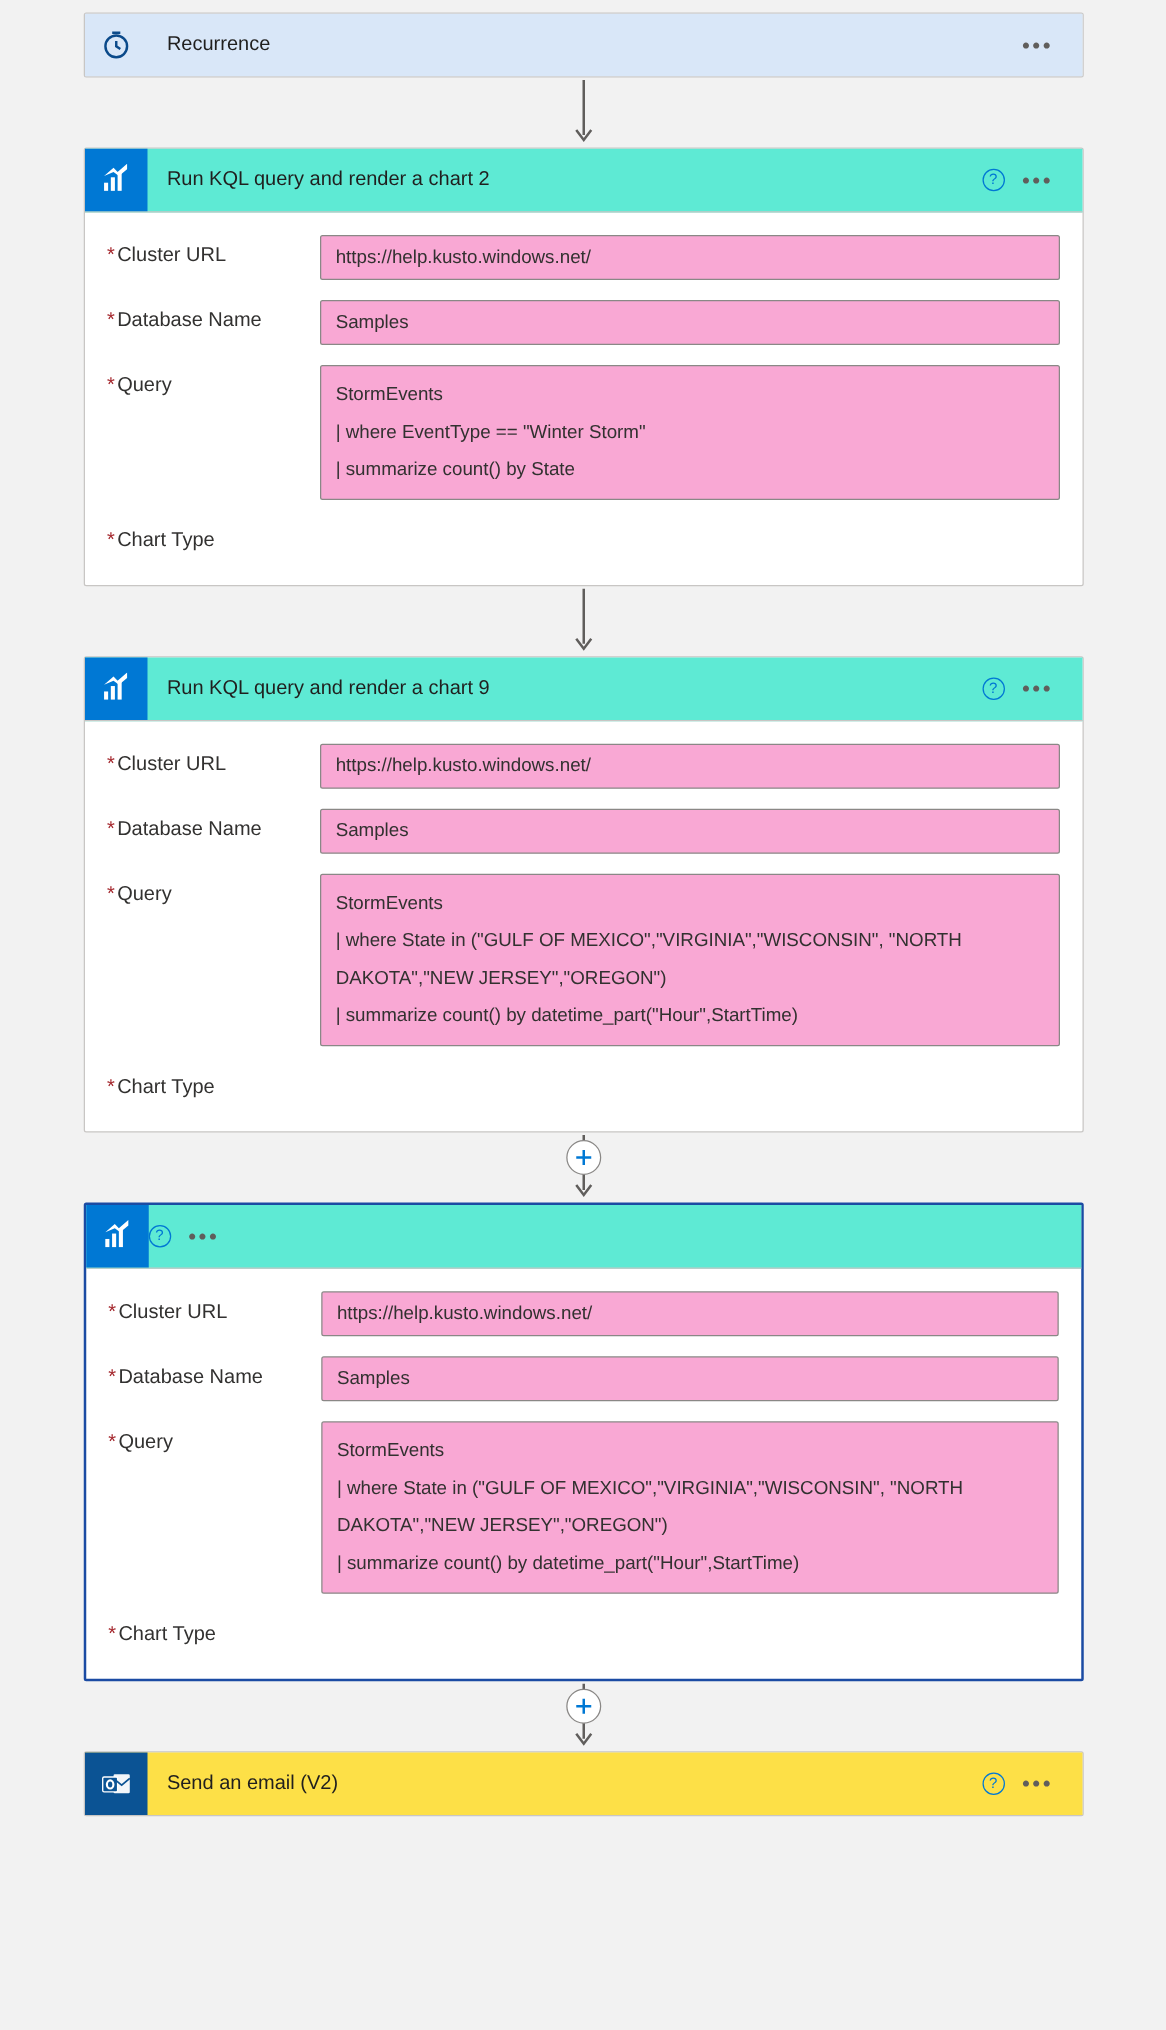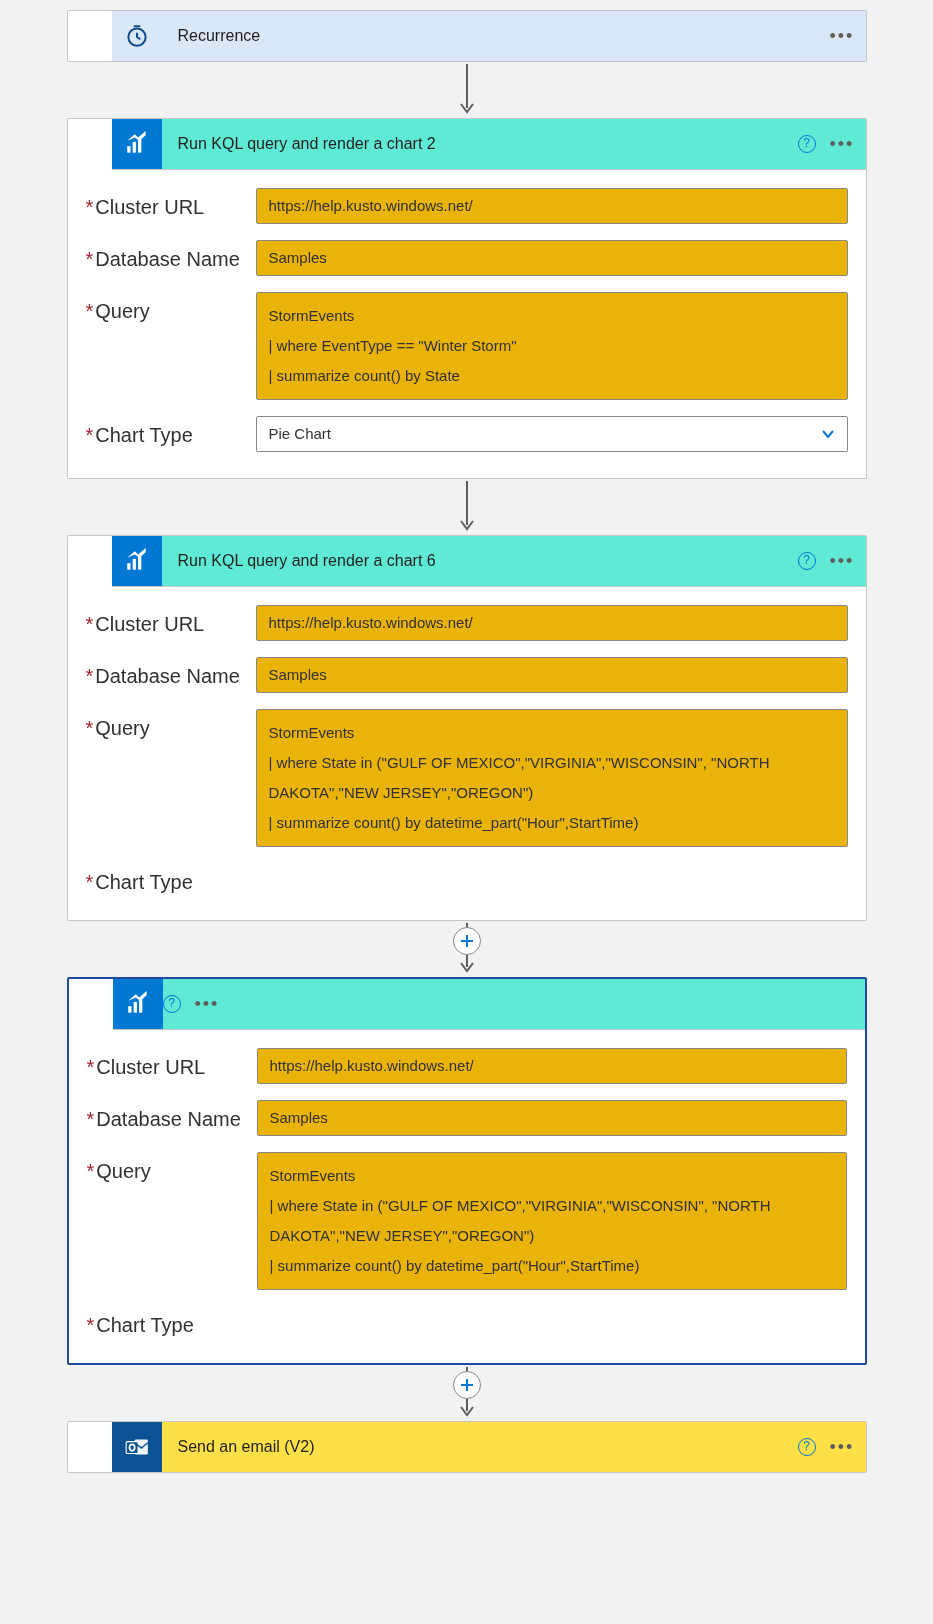--- a/index.html
+++ b/index.html
@@ -17,22 +17,21 @@
     max-width: 800px;
     background: #fff;
     border: 1px solid #c8c6c4;
     border-radius: 2px;
   }
   .card.selected { border: 2px solid #1b4ba3; }
   .card-header {
     display: flex;
     align-items: center;
     min-height: 50px;
-    padding-right: 12px;
-    margin-left: 44px;
+    padding-right: 24px;
   }
   .card-header.light-blue { background: #d9e7f8; }
   .card-header.grey { background: #5eead4; border-bottom: 1px solid #c8c6c4; }
   .card-header.outlook { background: #fde047; }
   .icon-container {
     width: 50px;
     height: 50px;
     display: flex;
     align-items: center;
     justify-content: center;
@@ -66,32 +65,32 @@
     color: #605e5c;
     cursor: pointer;
     text-align: center;
     line-height: 8px;
   }
   .card-body { padding: 10px 18px 18px 18px; }
   .field-row { display: flex; align-items: flex-start; padding: 8px 0; }
   .field-label {
     width: 170px;
     flex-shrink: 0;
-    font-size: 20px;
+    font-size: 16px;
     color: #323130;
     padding-top: 8px;
   }
   .req { color: #a4262c; margin-right: 2px; }
   .field-input {
     flex: 1;
     border: 1px solid #8a8886;
     border-radius: 2px;
     padding: 8px 12px;
     font-size: 15px;
-    background: #eab308;
+    background: #f9a8d4;
     min-height: 36px;
   }
   .field-input.multiline { white-space: pre-line; line-height: 2.0; }
   .field-select {
     flex: 1;
     position: relative;
     border: 1px solid #8a8886;
     border-radius: 2px;
     padding: 8px 36px 8px 12px;
     font-size: 15px;
@@ -186,26 +185,20 @@
         <div class="field-input">Samples</div>
       </div>
       <div class="field-row">
         <div class="field-label"><span class="req">*</span><span>Query</span></div>
         <div class="field-input multiline">StormEvents
 | where EventType == "Winter Storm"
 | summarize count() by State</div>
       </div>
       <div class="field-row">
         <div class="field-label"><span class="req">*</span><span>Chart Type</span></div>
-        <div class="field-select">
-          <span>Pie Chart</span>
-          <span class="chevron"><svg viewBox="0 0 14 14">
-                <path d="M2 4 L7 10 L12 4"></path>
-              </svg></span>
-        </div>
       </div>
     </div>
   </div>
 
   <div class="connector">
     <svg class="arrow" viewBox="0 0 24 56">
       <line x1="12" y1="2" x2="12" y2="46" stroke="#605e5c" stroke-width="2"></line>
       <path d="M6 42 L12 50 L18 42" fill="none" stroke="#605e5c" stroke-width="2"></path>
     </svg>
   </div>
@@ -215,21 +208,21 @@
       <div class="icon-container blue">
         <svg viewBox="0 0 24 24">
             <g fill="#fff">
               <rect x="3" y="14" width="3" height="6"></rect>
               <rect x="8" y="10" width="3" height="10"></rect>
               <rect x="13" y="6" width="3" height="14"></rect>
               <path d="M3 9 L10 3 L13 6 L20 0 L20 4 L14 9 L10 6 Z"></path>
             </g>
           </svg>
       </div>
-      <div class="header-title">Run KQL query and render a chart 6</div>
+      <div class="header-title">Run KQL query and render a chart 9</div>
       <div class="header-actions">
         <div class="help-icon">?</div>
         <div class="more-icon">•••</div>
       </div>
     </div>
     <div class="card-body">
       <div class="field-row">
         <div class="field-label"><span class="req">*</span><span>Cluster URL</span></div>
         <div class="field-input">https://help.kusto.windows.net/</div>
       </div>

